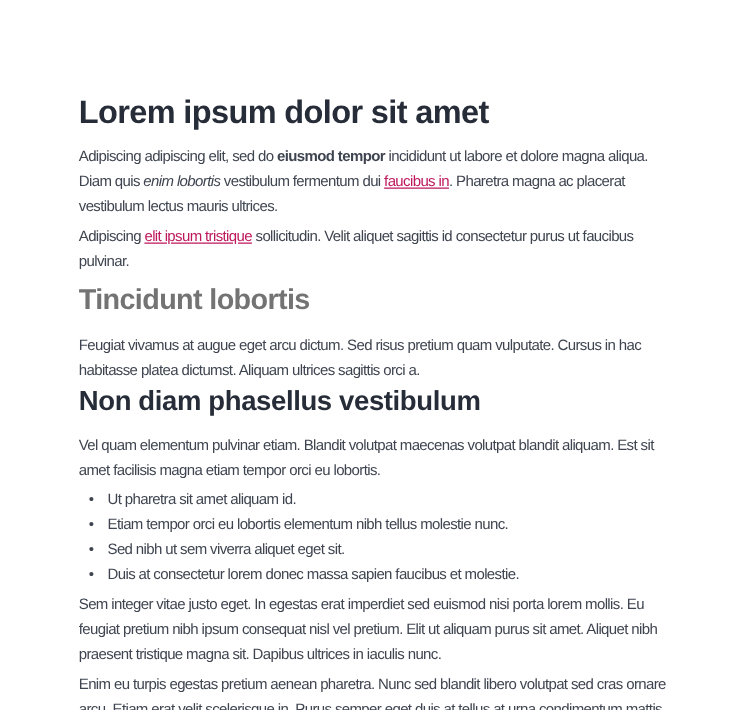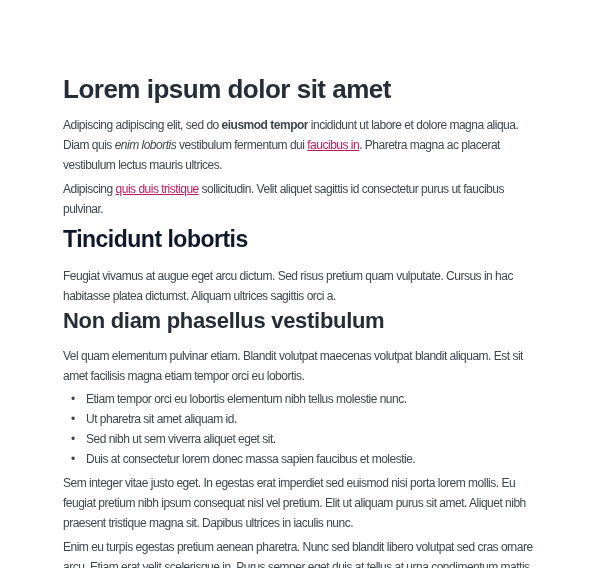--- a/index.html
+++ b/index.html
@@ -24,21 +24,21 @@
     letter-spacing: -0.5px;
     font-weight: 700;
     color: #272d38;
     margin: 0 0 10px 0;
   }
   h2 {
     font-size: 23px;
     line-height: 28px;
     letter-spacing: -0.5px;
     font-weight: 700;
-    color: #0f172a;
+    color: #737373;
     margin: 6px 0 13px 0;
   }
   h3 {
     font-size: 22px;
     line-height: 22px;
     letter-spacing: -0.3px;
     font-weight: 700;
     color: #272d38;
     margin: 2px 0 14px 0;
   }
@@ -76,33 +76,33 @@
 </style>
 </head>
 <body>
 
 <main class="page">
 
   <h1>Lorem ipsum dolor sit amet</h1>
 
   <p><span>Adipiscing adipiscing elit, sed do </span><strong>eiusmod tempor</strong><span> incididunt ut labore et dolore magna aliqua. Diam quis </span><em>enim lobortis</em><span> vestibulum fermentum dui </span><a href="#">faucibus in</a><span>. Pharetra magna ac placerat vestibulum lectus mauris ultrices.</span></p>
 
-  <p><span>Adipiscing </span><a href="#">quis duis tristique</a><span> sollicitudin. Velit aliquet sagittis id consectetur purus ut faucibus pulvinar.</span></p>
+  <p><span>Adipiscing </span><a href="#">elit ipsum tristique</a><span> sollicitudin. Velit aliquet sagittis id consectetur purus ut faucibus pulvinar.</span></p>
 
   <h2>Tincidunt lobortis</h2>
 
   <p>Feugiat vivamus at augue eget arcu dictum. Sed risus pretium quam vulputate. Cursus in hac habitasse platea dictumst. Aliquam ultrices sagittis orci a.</p>
 
   <h3>Non diam phasellus vestibulum</h3>
 
   <p>Vel quam elementum pulvinar etiam. Blandit volutpat maecenas volutpat blandit aliquam. Est sit amet facilisis magna etiam tempor orci eu lobortis.</p>
 
   <ul>
+    <li>Ut pharetra sit amet aliquam id.</li>
     <li>Etiam tempor orci eu lobortis elementum nibh tellus molestie nunc.</li>
-    <li>Ut pharetra sit amet aliquam id.</li>
     <li>Sed nibh ut sem viverra aliquet eget sit.</li>
     <li>Duis at consectetur lorem donec massa sapien faucibus et molestie.</li>
   </ul>
 
   <p>Sem integer vitae justo eget. In egestas erat imperdiet sed euismod nisi porta lorem mollis. Eu feugiat pretium nibh ipsum consequat nisl vel pretium. Elit ut aliquam purus sit amet. Aliquet nibh praesent tristique magna sit. Dapibus ultrices in iaculis nunc.</p>
 
   <p>Enim eu turpis egestas pretium aenean pharetra. Nunc sed blandit libero volutpat sed cras ornare arcu. Etiam erat velit scelerisque in. Purus semper eget duis at tellus at urna condimentum mattis. Sapien faucibus et molestie ac feugiat sed lectus vestibulum mattis. Odio ut sem nulla pharetra diam sit amet.</p>
 
 </main>
 

